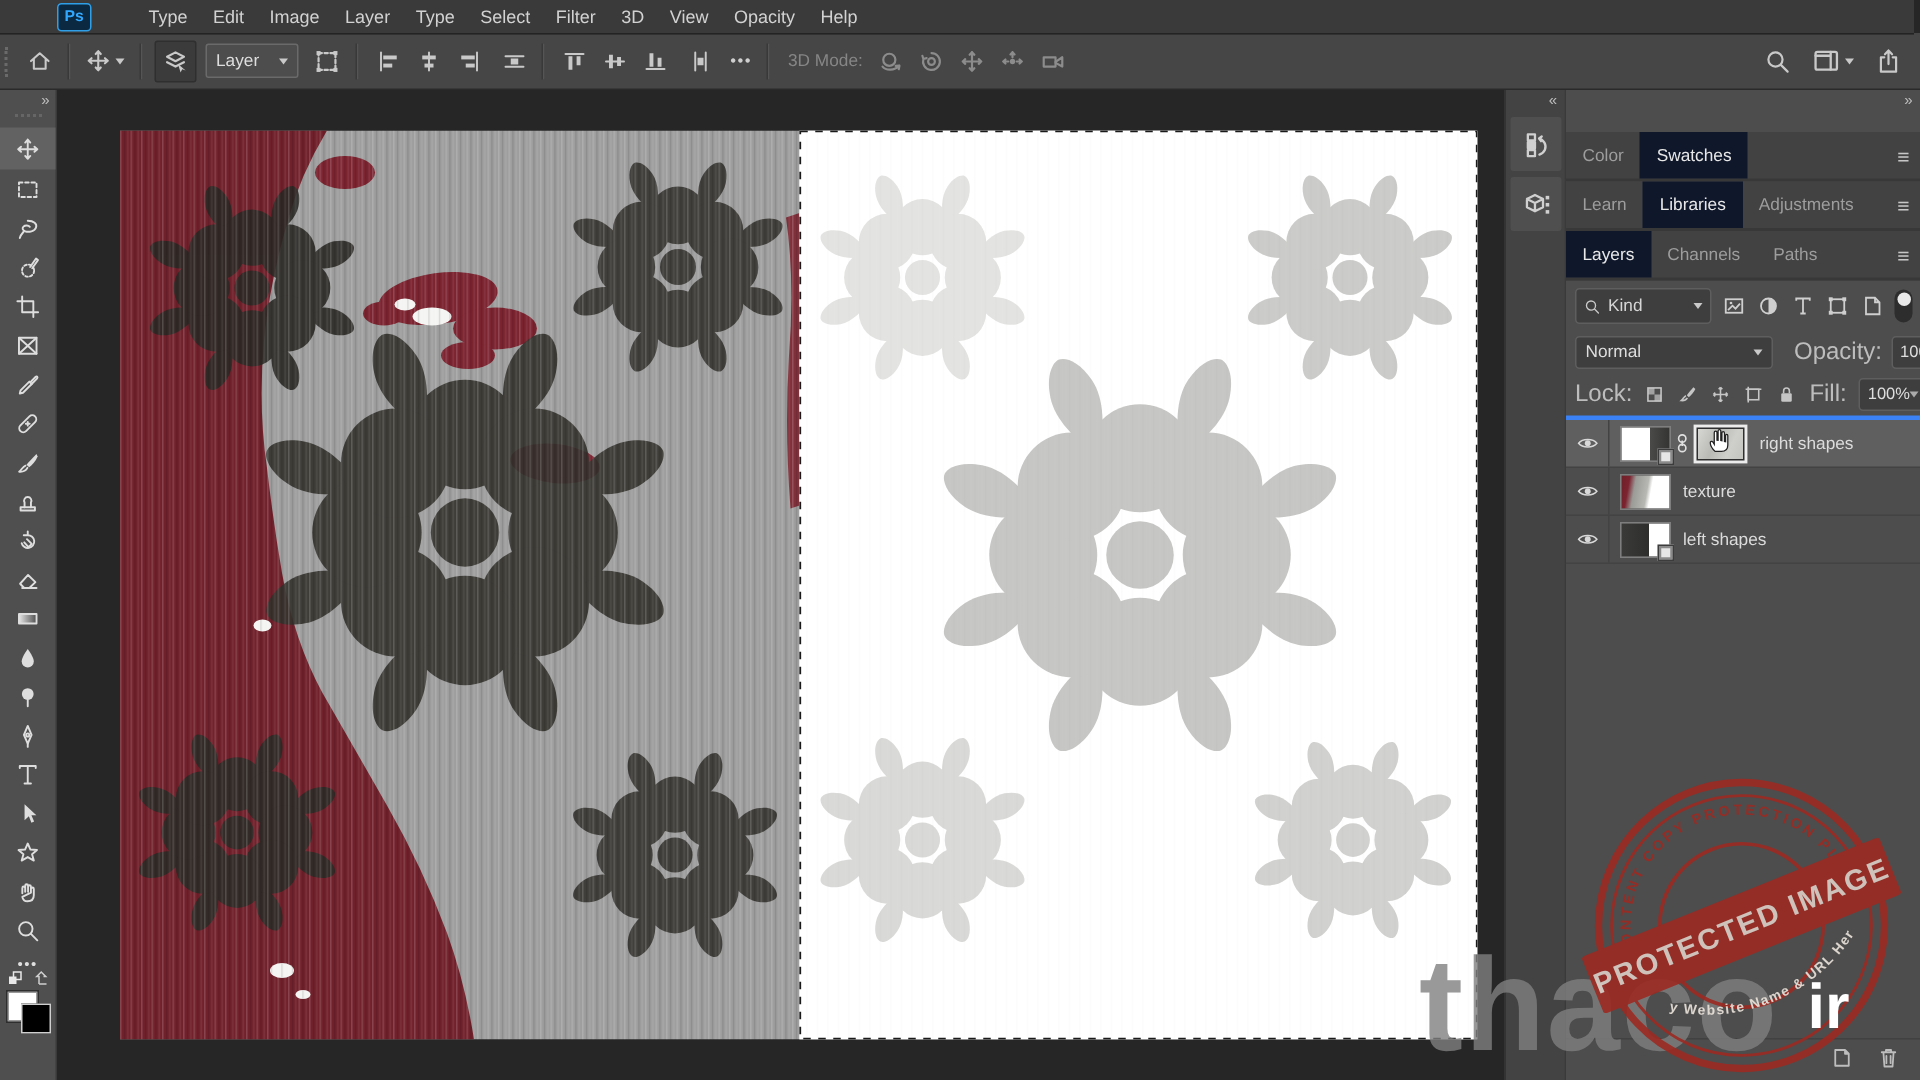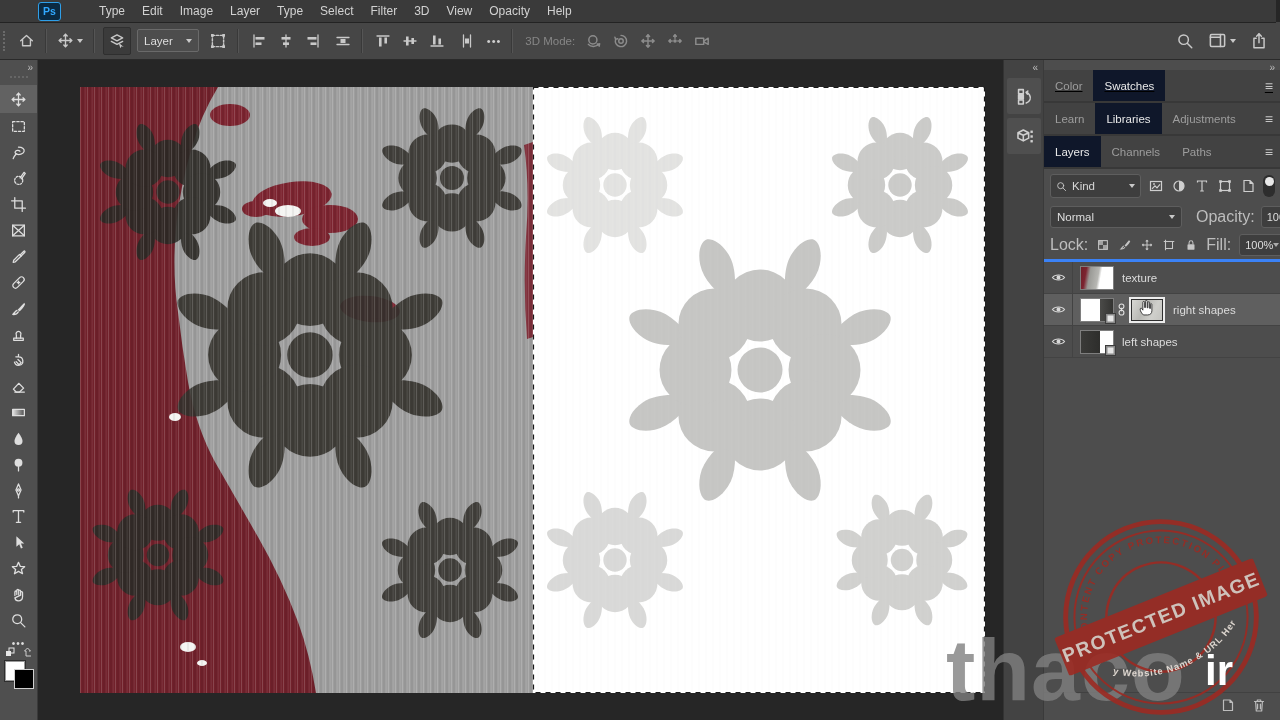--- a/index.html
+++ b/index.html
@@ -57,21 +57,21 @@
   .rail-collapse{position:absolute;right:6px;top:2px;color:#bdbdbd;font-size:10px;}
   .rail-btn{position:absolute;left:3px;width:34px;height:36px;background:#4f4f4f;border-radius:2px;
             display:flex;align-items:center;justify-content:center;color:#d0d0d0;}
   .rail-btn svg{stroke:currentColor;fill:none;stroke-width:1.3;stroke-linecap:round;stroke-linejoin:round}
 
   
   .panels{position:absolute;left:1043px;top:60px;width:237px;bottom:0;background:#4d4d4d;
           border-left:1px solid #3a3a3a;z-index:5;}
   .pan-exp{position:absolute;right:6px;top:2px;color:#bdbdbd;font-size:10px;z-index:2;}
   .tabgroup{height:31px;background:#424242;display:flex;align-items:stretch;border-bottom:2px solid #383838;position:relative;}
-  .tabgroup.first{margin-top:10px;text-decoration:underline;}
+  .tabgroup.first{margin-top:28px;}
   .tab{padding:0 11px;display:flex;align-items:center;font-size:11.5px;color:#9d9d9d;}
   .tab.active{background:#0f172a;color:#e8e8e8;}
   .pmenu{margin-left:auto;color:#c6c6c6;font-size:14px;display:flex;align-items:center;padding-right:8px;}
 
   .lp-row{display:flex;align-items:center;padding:0 6px;}
   .lp-filter{height:34px;gap:7px;}
   .kindbox{height:22px;background:#3e3e3e;border:1px solid #5e5e5e;border-radius:3px;display:flex;
            align-items:center;padding:0 5px;color:#d6d6d6;font-size:11.5px;gap:5px;width:82px;}
   .kindbox .chev{margin-left:auto;}
   .fico{color:#cfcfcf;}
@@ -631,31 +631,20 @@
           <path d="M5.8 7 V5.3 a2.2 2.2 0 0 1 4.4 0 V7"></path>
         </svg>
     </span>
     <span class="lp-lab" style="margin-left:auto">Fill:</span>
     <div class="valbox">
       <span>100%</span>
       <span class="chev"></span>
     </div>
   </div>
 
-  <div class="lrow">
-    <div class="eyecell">
-      <svg width="15" height="15" viewBox="0 0 16 16">
-          <path d="M1.5 8 C4.2 4.5 11.8 4.5 14.5 8 C11.8 11.5 4.2 11.5 1.5 8 Z" fill="none" stroke="currentColor" stroke-width="1.1"></path>
-          <circle cx="8" cy="8" r="2.1" fill="currentColor"></circle>
-        </svg>
-    </div>
-    <div class="thumb th-texture"></div>
-    <span class="lname">texture</span>
-  </div>
-
   <div class="lrow selected">
     <div class="eyecell">
       <svg width="15" height="15" viewBox="0 0 16 16">
           <path d="M1.5 8 C4.2 4.5 11.8 4.5 14.5 8 C11.8 11.5 4.2 11.5 1.5 8 Z" fill="none" stroke="currentColor" stroke-width="1.1"></path>
           <circle cx="8" cy="8" r="2.1" fill="currentColor"></circle>
         </svg>
     </div>
     <div class="thumb th-right">
         <span class="badge"></span>
       </div>
@@ -668,20 +657,31 @@
     </span>
     <div class="maskwrap">
       <div class="maskthumb"></div>
       <span class="cursor-hand">
         <svg width="17" height="17" viewBox="0 0 16 16">
             <path d="M6 15 C4.5 13.5 3 11.5 3 9.5 C3 8.6 4.2 8.4 4.7 9.2 L5.5 10.5 V3.2 C5.5 2 7.2 2 7.2 3.2 V8 L7.9 8.05 V2.2 C7.9 1 9.6 1 9.6 2.2 V8.2 L10.3 8.3 V3.4 C10.3 2.3 11.9 2.3 11.9 3.4 V8.8 L12.6 8.9 V5.2 C12.6 4.1 14 4.1 14 5.2 V11 C14 13.5 12.5 15 10 15 Z" fill="#ffffff" stroke="#222222" stroke-width="0.8"></path>
           </svg>
       </span>
     </div>
     <span class="lname">right shapes</span>
+  </div>
+
+  <div class="lrow">
+    <div class="eyecell">
+      <svg width="15" height="15" viewBox="0 0 16 16">
+          <path d="M1.5 8 C4.2 4.5 11.8 4.5 14.5 8 C11.8 11.5 4.2 11.5 1.5 8 Z" fill="none" stroke="currentColor" stroke-width="1.1"></path>
+          <circle cx="8" cy="8" r="2.1" fill="currentColor"></circle>
+        </svg>
+    </div>
+    <div class="thumb th-texture"></div>
+    <span class="lname">texture</span>
   </div>
 
   <div class="lrow">
     <div class="eyecell">
       <svg width="15" height="15" viewBox="0 0 16 16">
           <path d="M1.5 8 C4.2 4.5 11.8 4.5 14.5 8 C11.8 11.5 4.2 11.5 1.5 8 Z" fill="none" stroke="currentColor" stroke-width="1.1"></path>
           <circle cx="8" cy="8" r="2.1" fill="currentColor"></circle>
         </svg>
     </div>
     <div class="thumb th-left">

